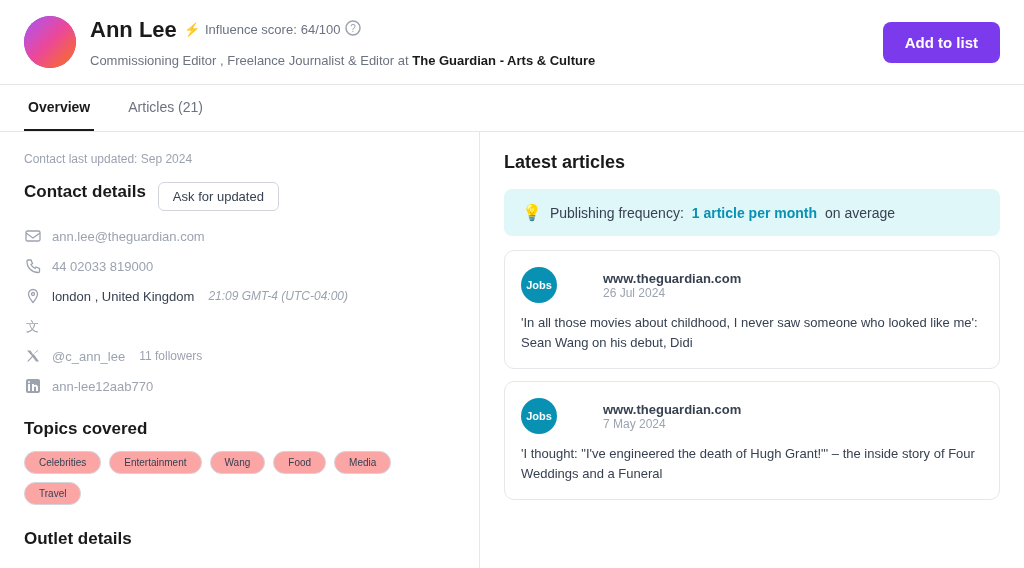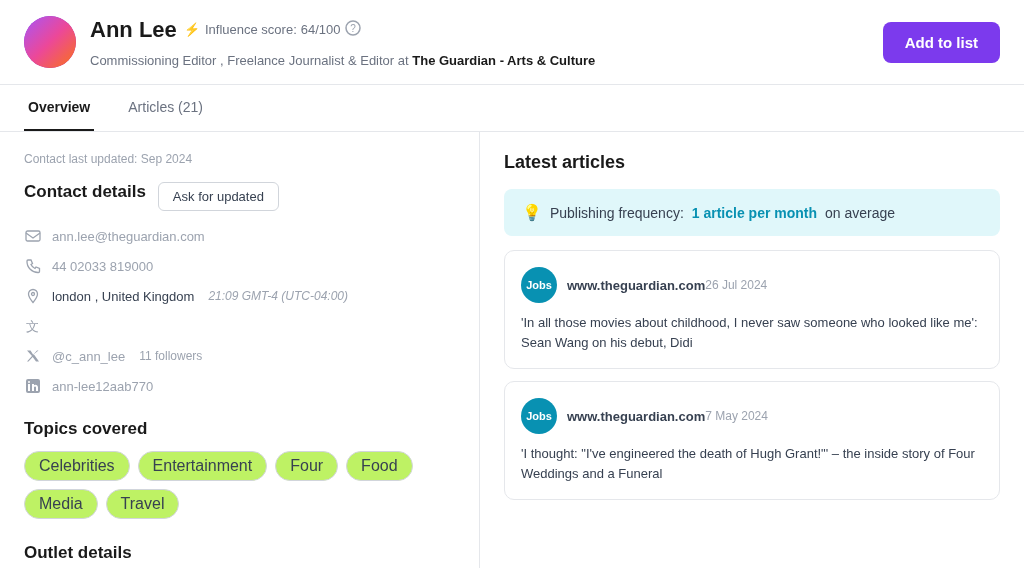--- a/index.html
+++ b/index.html
@@ -34,35 +34,35 @@
     .contact-icon { width: 18px; height: 18px; flex-shrink: 0; display: flex; align-items: center; justify-content: center; color: #9ca3af; }
     .contact-value { color: #9ca3af; }
     .contact-location { color: #374151; }
     .contact-time { color: #9ca3af; font-size: 12px; margin-left: 4px; font-style: italic; }
     .contact-twitter { color: #9ca3af; }
     .contact-followers { color: #9ca3af; font-size: 12px; margin-left: 4px; }
 
     .topics-section { margin-top: 24px; }
     .topics-title { font-size: 17px; font-weight: 700; margin-bottom: 12px; }
     .topics-list { display: flex; flex-wrap: wrap; gap: 8px; }
-    .topic-tag { border: 1px solid #d1d5db; border-radius: 20px; padding: 5px 14px; font-size: 16px; color: #374151; background: #bef264; }
+    .topic-tag { border: 1px solid #d1d5db; border-radius: 20px; padding: 5px 14px; font-size: 10px; color: #374151; background: #fca5a5; }
 
     .outlet-section { margin-top: 24px; }
     .outlet-title { font-size: 17px; font-weight: 700; margin-bottom: 10px; }
     .outlet-text { font-size: 13px; color: #374151; line-height: 1.5; }
 
     .latest-articles-title { font-size: 18px; font-weight: 700; margin-bottom: 16px; }
     .publishing-freq-box { background: #e0f7fa; border-radius: 8px; padding: 14px 18px; margin-bottom: 14px; font-size: 14px; color: #374151; display: flex; align-items: center; gap: 8px; }
     .freq-highlight { font-weight: 700; color: #0891b2; }
     .bulb-icon { color: #f59e0b; font-size: 16px; }
 
     .article-card { border: 1px solid #e5e7eb; border-radius: 10px; padding: 16px; margin-bottom: 12px; }
     .article-meta { display: flex; align-items: center; gap: 10px; margin-bottom: 10px; }
     .outlet-logo { width: 36px; height: 36px; border-radius: 50%; background: #0891b2; display: flex; align-items: center; justify-content: center; color: #fff; font-size: 11px; font-weight: 700; flex-shrink: 0; }
-    .outlet-meta { display: flex; flex-direction: row; }
+    .outlet-meta { display: flex; flex-direction: column; margin-left: 36px; }
     .outlet-name { font-size: 13px; font-weight: 600; color: #374151; }
     .article-date { font-size: 12px; color: #9ca3af; }
     .article-title { font-size: 13px; color: #374151; line-height: 1.5; }
 
     
     svg { display: inline-block; }
   </style>
 </head>
 <body>
 
@@ -167,21 +167,21 @@
           </svg>
       </span>
       <span class="contact-value">ann-lee12aab770</span>
     </div>
 
     <div class="topics-section">
       <div class="topics-title">Topics covered</div>
       <div class="topics-list">
         <span class="topic-tag">Celebrities</span>
         <span class="topic-tag">Entertainment</span>
-        <span class="topic-tag">Four</span>
+        <span class="topic-tag">Wang</span>
         <span class="topic-tag">Food</span>
         <span class="topic-tag">Media</span>
         <span class="topic-tag">Travel</span>
       </div>
     </div>
 
     <div class="outlet-section">
       <div class="outlet-title">Outlet details</div>
       <p class="outlet-text">
         

